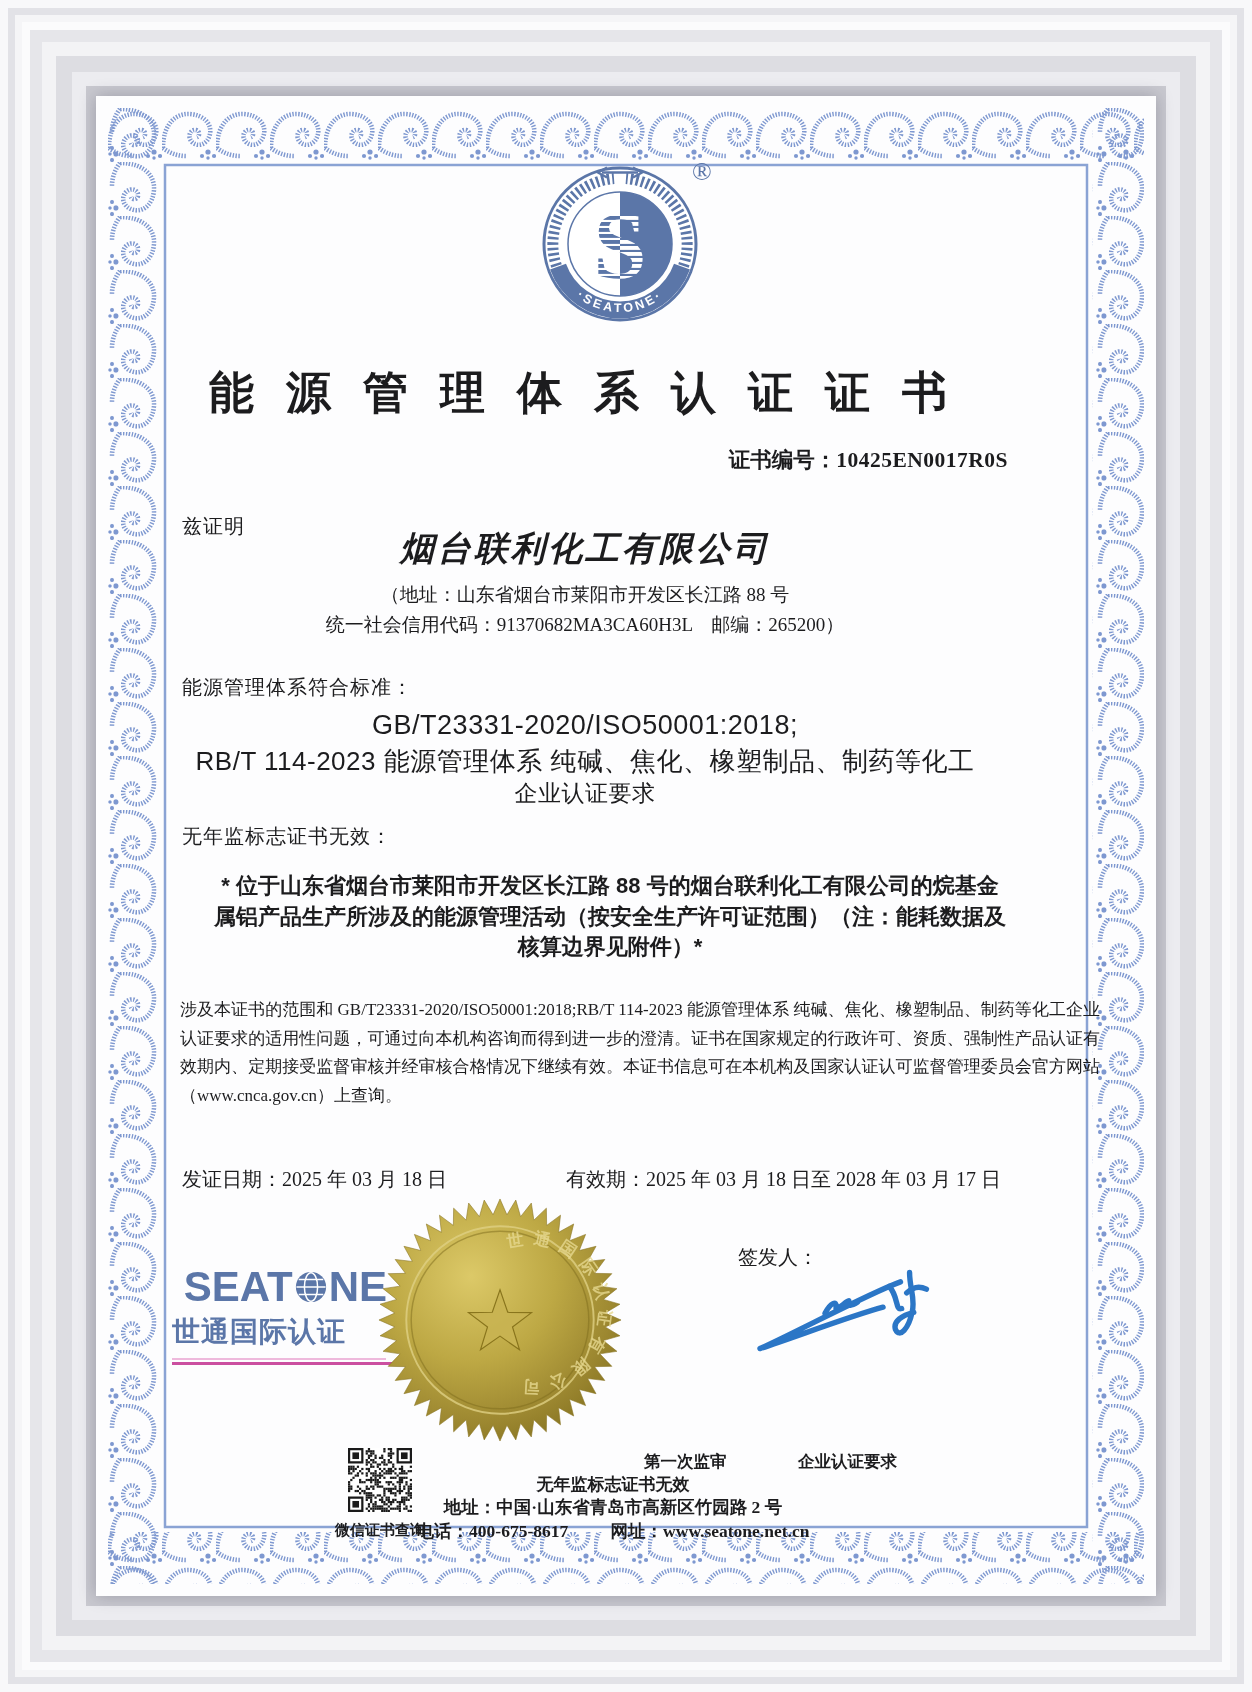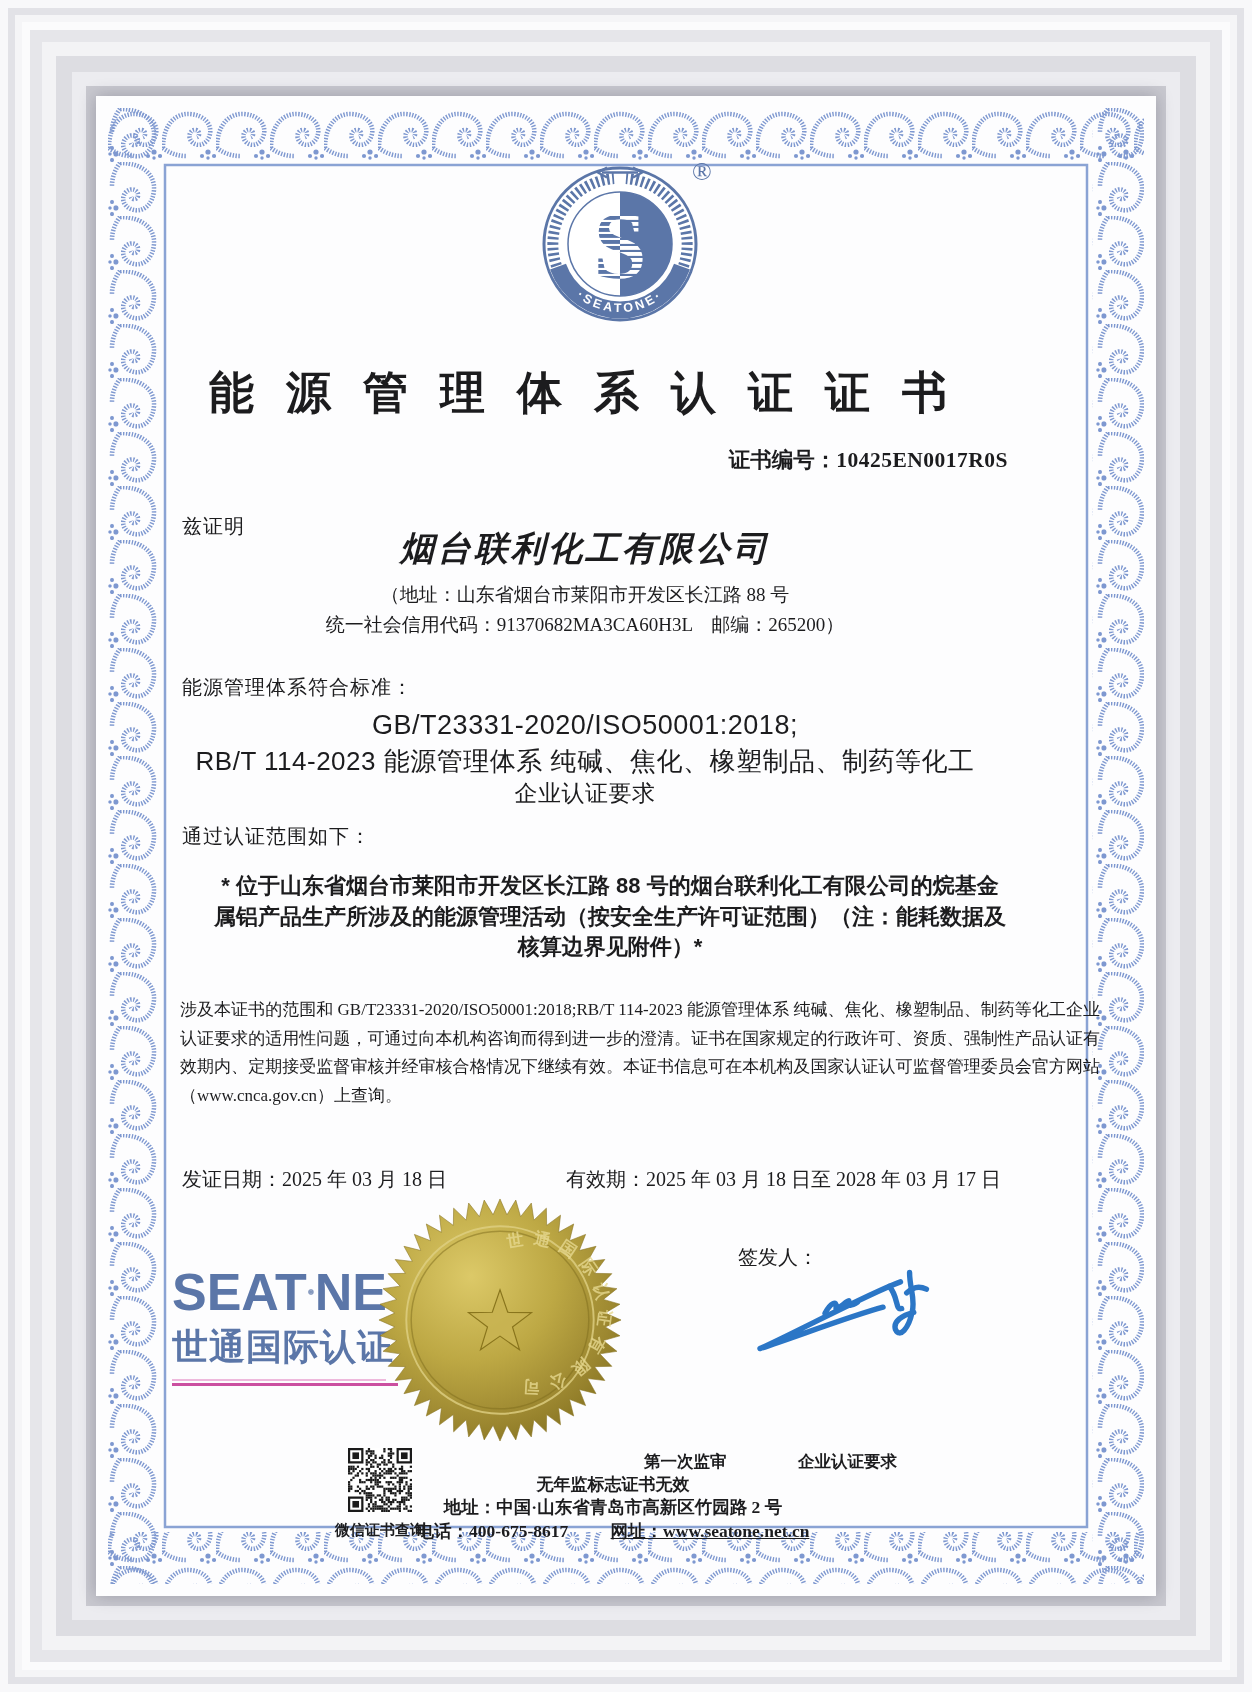--- a/index.html
+++ b/index.html
@@ -32,32 +32,32 @@
   .stdline{font-weight:normal;font-family:"Liberation Sans","DejaVu Sans",sans-serif;letter-spacing:.5px;}
   .std1{top:590px;font-size:27px;}
   .std2{top:624px;font-size:26px;}
   .std3{top:658px;font-size:23px;}
   .scope{top:751px;left:25px;width:830px;text-align:center;font-size:22px;line-height:30.5px;
     font-weight:bold;font-family:"Liberation Sans","DejaVu Sans",sans-serif;}
   .legal{top:876px;left:10px;width:920px;font-size:17px;line-height:28.6px;text-align:justify;}
   .dates{top:1046px;font-size:20px;white-space:nowrap;}
   .brand{left:2px;top:1146px;width:215px;}
   .brand-word{display:flex;align-items:center;font-family:"Liberation Sans","DejaVu Sans",sans-serif;
-    font-weight:bold;font-size:52px;letter-spacing:0px;color:#5b76a8;line-height:1;}
-  .brand-cn{font-size:36px;font-weight:bold;color:#5b76a8;letter-spacing:1px;margin-top:5px;white-space:nowrap;}
+    font-weight:bold;font-size:42px;letter-spacing:0px;color:#5b76a8;line-height:1;justify-content:flex-end;}
+  .brand-cn{font-size:28px;font-weight:bold;color:#5b76a8;letter-spacing:1px;margin-top:5px;white-space:nowrap;}
   .ul1{height:2px;background:#eeb9dc;margin-top:7px;width:214px;}
   .ul2{height:2.5px;background:#cb4fa0;margin-top:2px;width:226px;}
   .signer{left:568px;top:1124px;font-size:20px;}
   .qrcap{left:148px;top:1401px;width:124px;text-align:center;font-size:15px;font-weight:600;}
   .audit{top:1331px;font-size:16.5px;font-weight:600;margin-left:36px;}
   .fline{left:28px;width:830px;text-align:center;font-weight:600;white-space:nowrap;}
   .notice{top:1353px;font-size:17px;}
   .faddr{top:1375px;font-size:17.5px;}
   .fphone{top:1399px;font-size:17.5px;}
-  .fphone .web{margin-left:38px;text-decoration:underline;}
+  .fphone .web{margin-left:38px;}
 </style>
 </head>
 <body>
 
 <div class="page">
   <div class="frame-rings"></div>
 
   <div class="paper">
 
     <svg class="ornament" width="1036" height="1476" viewBox="0 0 1036 1476" xmlns="http://www.w3.org/2000/svg">
@@ -139,21 +139,21 @@
       <div class="abs lbl" style="left:12px;top:393px;">兹证明</div>
       <div class="abs ctr company">烟台联利化工有限公司</div>
       <div class="abs ctr addr">（地址：山东省烟台市莱阳市开发区长江路 88 号</div>
       <div class="abs ctr credit">统一社会信用代码：91370682MA3CA60H3L　邮编：265200）</div>
 
       <div class="abs lbl" style="left:12px;top:554px;">能源管理体系符合标准：</div>
       <div class="abs ctr stdline std1">GB/T23331-2020/ISO50001:2018;</div>
       <div class="abs ctr stdline std2">RB/T 114-2023 能源管理体系 纯碱、焦化、橡塑制品、制药等化工</div>
       <div class="abs ctr stdline std3">企业认证要求</div>
 
-      <div class="abs lbl" style="left:12px;top:703px;">通过认证范围如下：</div>
+      <div class="abs lbl" style="left:12px;top:703px;">无年监标志证书无效：</div>
       <div class="abs scope">
         <div>* 位于山东省烟台市莱阳市开发区长江路 88 号的烟台联利化工有限公司的烷基金</div>
         <div>属铝产品生产所涉及的能源管理活动（按安全生产许可证范围）（注：能耗数据及</div>
         <div>核算边界见附件）*</div>
       </div>
 
       <div class="abs legal">涉及本证书的范围和 GB/T23331-2020/ISO50001:2018;RB/T 114-2023 能源管理体系 纯碱、焦化、橡塑制品、制药等化工企业认证要求的适用性问题，可通过向本机构咨询而得到进一步的澄清。证书在国家规定的行政许可、资质、强制性产品认证有效期内、定期接受监督审核并经审核合格情况下继续有效。本证书信息可在本机构及国家认证认可监督管理委员会官方网站（www.cnca.gov.cn）上查询。</div>
 
       <div class="abs dates" style="left:12px;">发证日期：2025 年 03 月 18 日</div>
       <div class="abs dates" style="left:396px;">有效期：2025 年 03 月 18 日至 2028 年 03 月 17 日</div>

